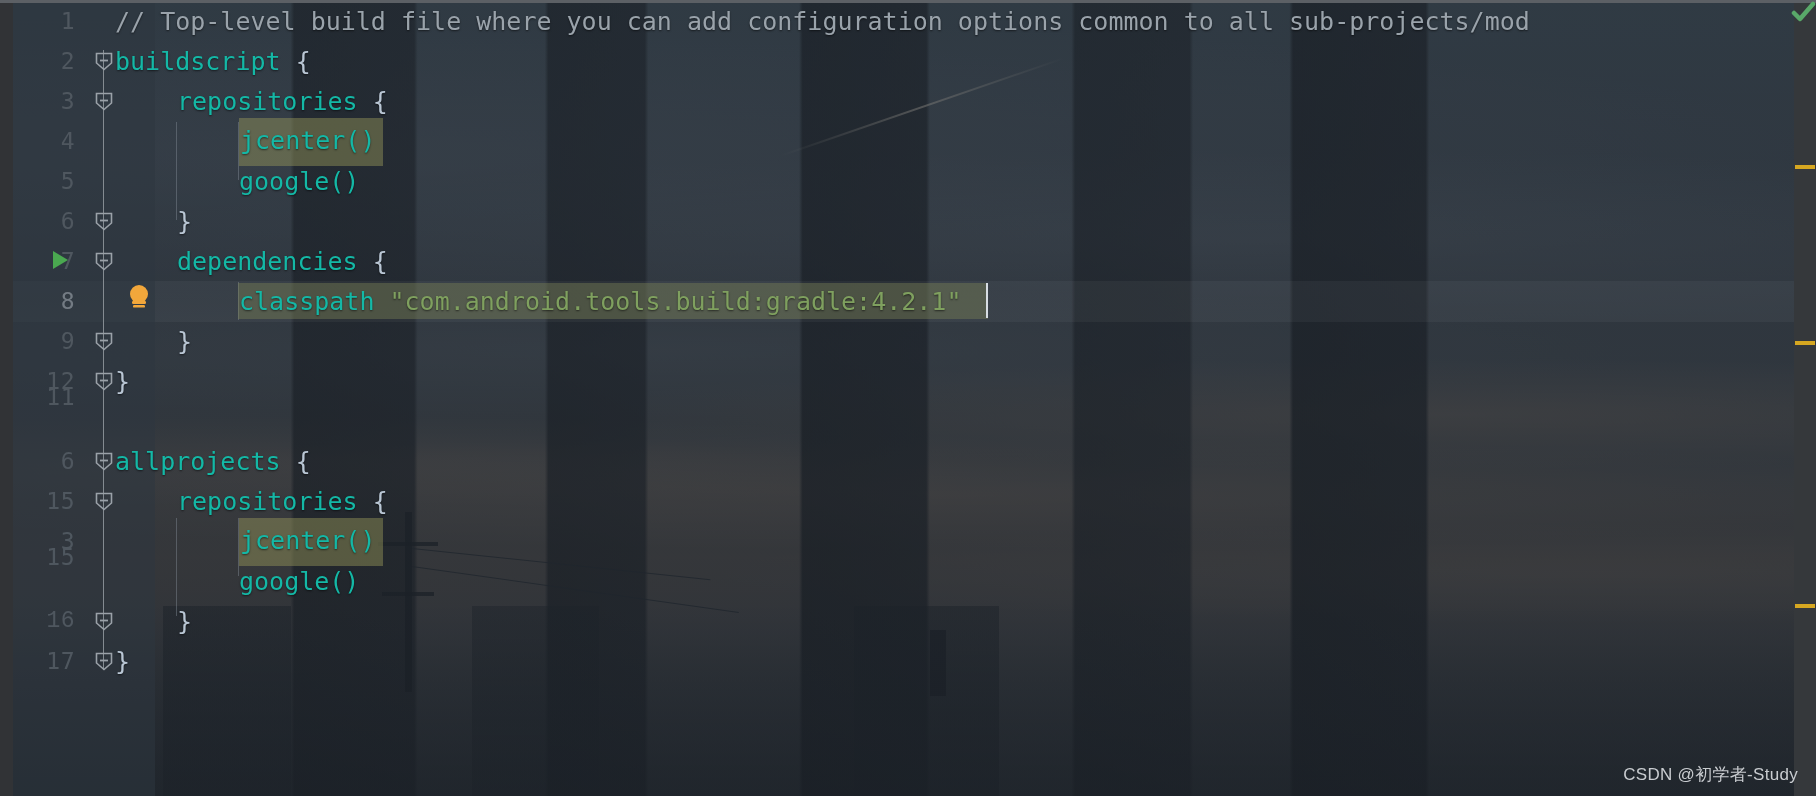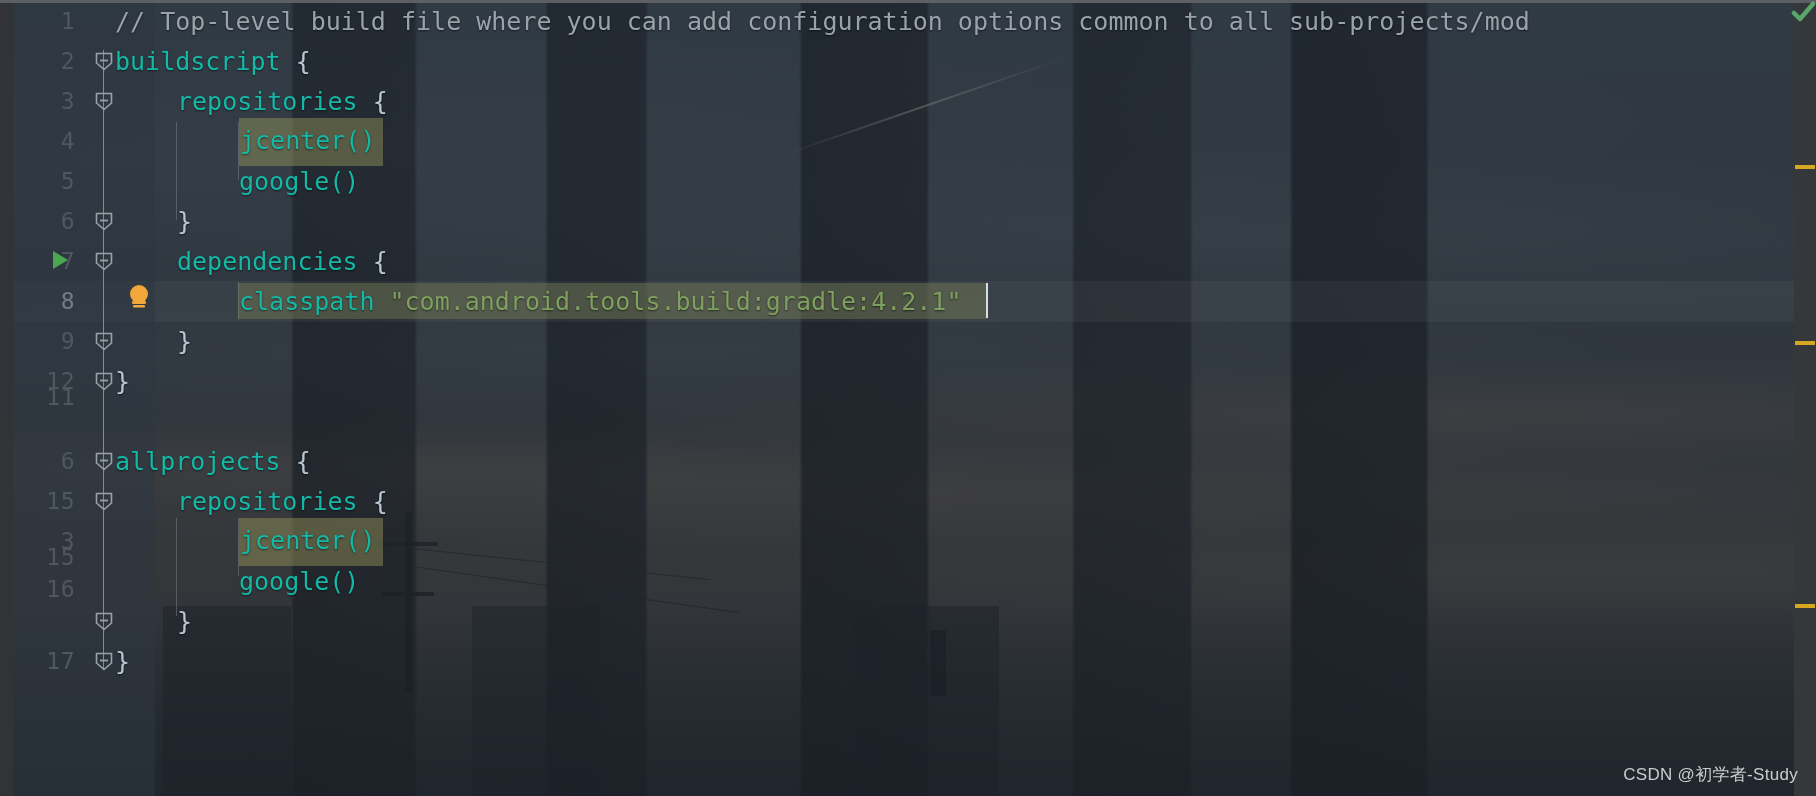--- a/index.html
+++ b/index.html
@@ -232,21 +232,21 @@
       <div class="linenum" style="top: 208px;">6</div>
       <div class="linenum" style="top: 248px;">7</div>
       <div class="linenum current" style="top: 288px;">8</div>
       <div class="linenum" style="top: 328px;">9</div>
       <div class="linenum" style="top: 368px;">12</div>
       <div class="linenum" style="top: 384px;">11</div>
       <div class="linenum" style="top: 448px;">6</div>
       <div class="linenum" style="top: 488px;">15</div>
       <div class="linenum" style="top: 528px;">3</div>
       <div class="linenum" style="top: 544px;">15</div>
-      <div class="linenum" style="top: 576px;">16</div>
+      <div class="linenum" style="top: 608px; font-family: Liberation Mono, monospace;">16</div>
       <div class="linenum" style="top: 648px;">17</div>
     </div>
 
   <div id="foldcol">
       <div class="foldline" style="top: 50px; height: 620px;"></div>
       <div class="fold" style="top: 52px;">
         <svg width="18" height="19" viewBox="0 0 18 19" aria-hidden="true">
           <path d="M1.5 1.5 H16.5 V11 L9 17.5 L1.5 11 Z" fill="none" stroke="#9aa1a8" stroke-width="1.6"></path>
           <rect x="5" y="7.6" width="8" height="1.8" fill="#9aa1a8"></rect>
         </svg>

